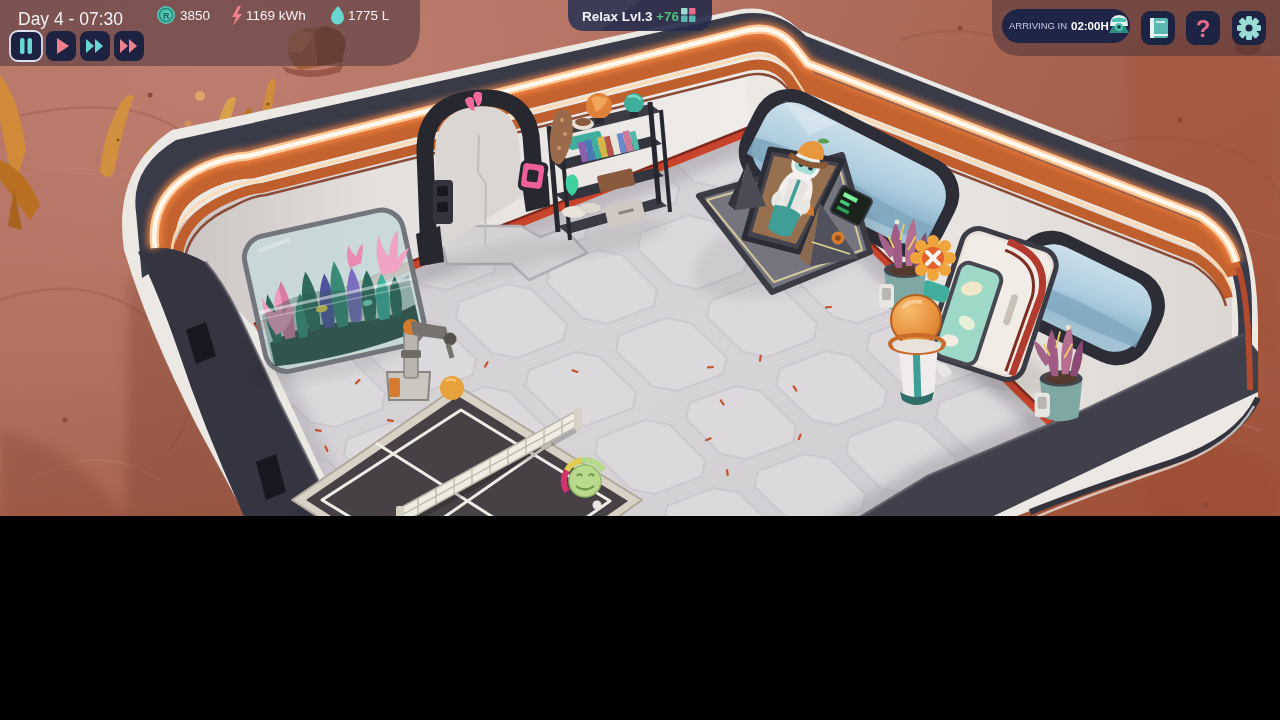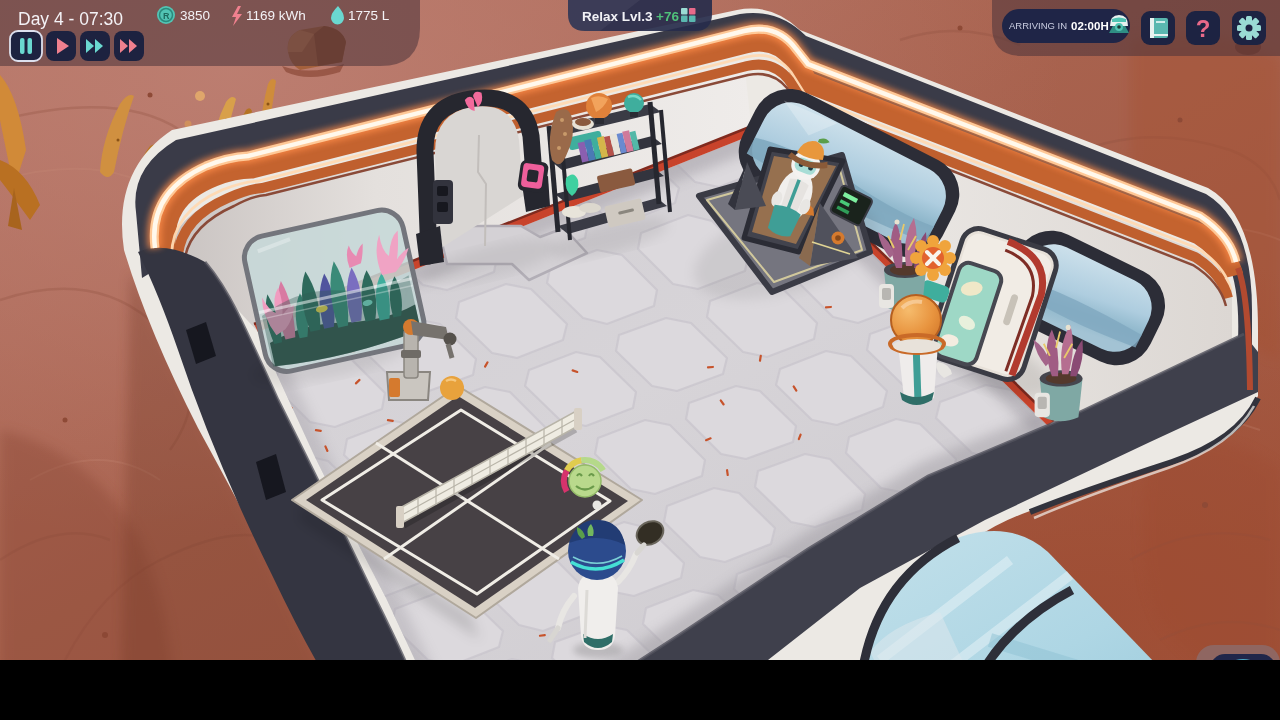--- a/index.html
+++ b/index.html
@@ -1,16 +1,16 @@
 <!DOCTYPE html>
 <html><head>
 <meta charset="utf-8">
 <style>
   html,body{margin:0;padding:0;background:#000;}
-  .stage{position:relative;width:1280px;height:660px;overflow:hidden;font-family:"Liberation Sans",sans-serif;}
+  .stage{position:relative;width:1280px;height:516px;overflow:hidden;font-family:"Liberation Sans",sans-serif;}
   svg{display:block;}
   text{font-family:"Liberation Sans",sans-serif;}
 </style>
 </head>
 <body>
 <div class="stage">
 <svg width="1280" height="720" viewBox="0 0 1280 720">
 <defs>
   <linearGradient id="terrA" x1="0" y1="0" x2="1" y2="1">
     <stop offset="0" stop-color="#b57363"></stop>

